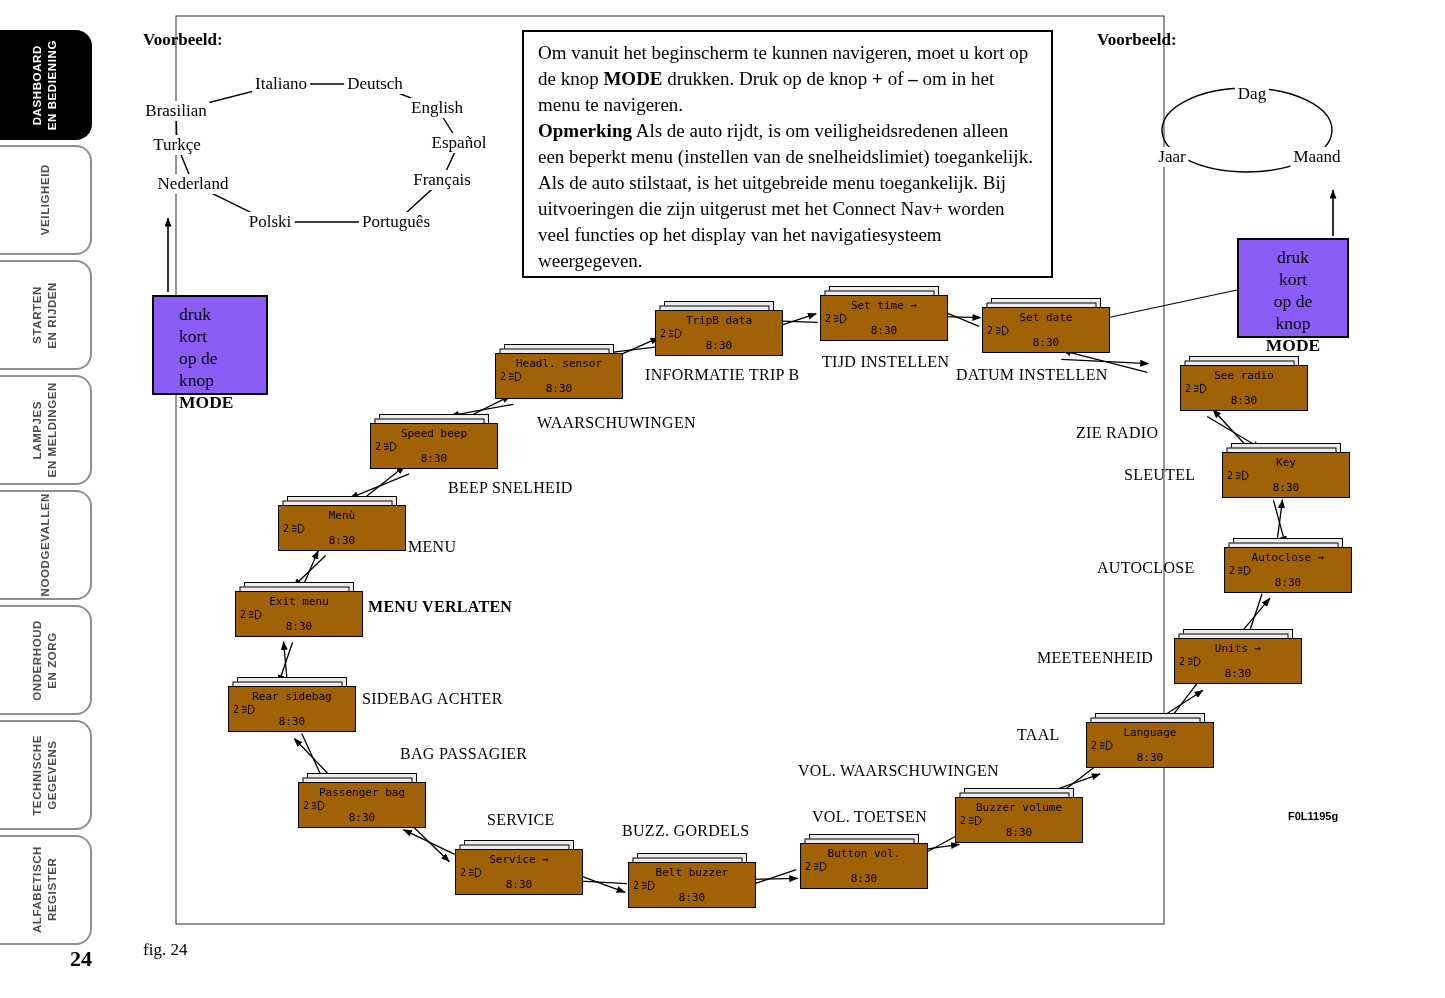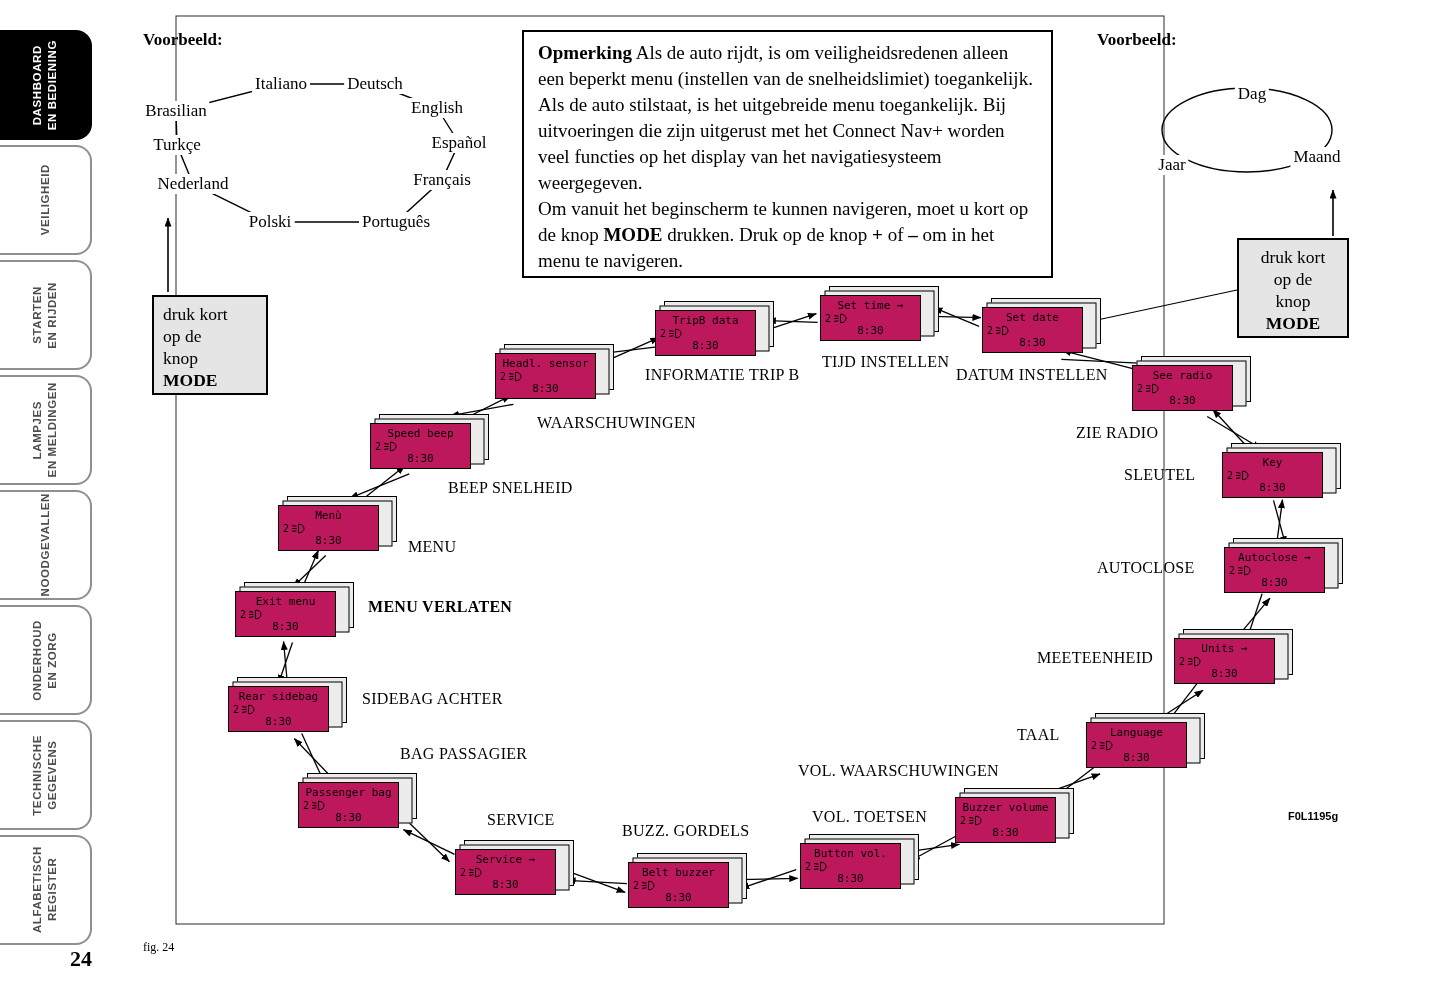--- a/index.html
+++ b/index.html
@@ -28,55 +28,55 @@
   
   #diagram-svg{position:absolute;left:0;top:0;z-index:2;}
   .voorbeeld{position:absolute;font-weight:bold;font-size:17px;z-index:6;}
   .infobox{
     position:absolute;left:522px;top:30px;width:531px;height:248px;
     border:2px solid #000;box-sizing:border-box;padding:8px 14px;
     font-size:19px;line-height:26px;background:#fff;z-index:6;
   }
   .infobox p{margin:0;}
   .modebox{
-    position:absolute;border:2px solid #000;background:#e5e5e5;box-sizing:border-box;
-    font-size:17.5px;line-height:22px;white-space:pre-line;padding:6px 9px;z-index:6;
+    position:absolute;border:2px solid #000;background:#8b5cf6;box-sizing:border-box;
+    font-size:17.5px;line-height:22px;white-space:pre-line;padding:6px 25px;z-index:6;
   }
   .modebox.left{left:152px;top:295px;width:116px;height:100px;text-align:left;}
   .modebox.right{left:1237px;top:238px;width:112px;height:100px;text-align:center;}
 
   .oval-label{
     position:absolute;transform:translate(-50%,-50%);background:#fff;
     padding:0 3px;font-size:17px;white-space:nowrap;z-index:5;
   }
 
   
   .screen{position:absolute;width:110px;height:46px;z-index:4;}
   .screen .layer{
     position:absolute;left:0;top:0;width:110px;height:46px;box-sizing:border-box;
     background:#ececec;border:1px solid #000;
   }
   .screen .layer.l2{transform:translate(9px,-9px);}
   .screen .layer.l1{transform:translate(4.5px,-4.5px);}
   .screen .face{
-    position:absolute;left:0;top:0;width:101px;height:46px;box-sizing:border-box;
-    background:#be185d;border:1px solid #000;
+    position:absolute;left:0;top:0;width:128px;height:46px;box-sizing:border-box;
+    background:#a16207;border:1px solid #000;
     font-family:"DejaVu Sans Mono",monospace;font-size:11px;
   }
   .lcd-title{text-align:center;margin-top:3px;white-space:nowrap;}
   .lcd-icon{position:absolute;left:4px;top:17px;display:flex;align-items:center;gap:1px;font-size:10px;line-height:10px;}
   .lcd-time{position:absolute;bottom:3px;left:0;right:0;text-align:center;}
 
   .caption{
     position:absolute;font-size:16px;letter-spacing:.3px;white-space:nowrap;z-index:5;
   }
 
   .fig-code{position:absolute;left:1288px;top:810px;font-family:"Liberation Sans",sans-serif;
     font-weight:bold;font-size:11px;z-index:6;}
-  .fig-caption{position:absolute;left:143px;top:940px;font-size:12px;z-index:6;}
+  .fig-caption{position:absolute;left:143px;top:940px;font-size:17px;z-index:6;}
   .page-number{position:absolute;left:70px;top:946px;font-size:22px;font-weight:bold;z-index:11;}
 </style>
 </head>
 <body>
 
 <div class="page">
 
   <nav class="sidebar" id="sidebar">
       <div class="tab active">
         <div class="tabtext">DASHBOARD
@@ -178,27 +178,27 @@
       <span class="oval-label" style="left: 459px; top: 143px;">Español</span>
       <span class="oval-label" style="left: 442px; top: 180px;">Français</span>
       <span class="oval-label" style="left: 396px; top: 222px;">Português</span>
       <span class="oval-label" style="left: 270px; top: 222px;">Polski</span>
       <span class="oval-label" style="left: 193px; top: 184px;">Nederland</span>
       <span class="oval-label" style="left: 177px; top: 145px;">Turkçe</span>
       <span class="oval-label" style="left: 176px; top: 111px;">Brasilian</span>
     </div>
   <div id="date-labels">
       <span class="oval-label" style="left: 1252px; top: 94px;">Dag</span>
-      <span class="oval-label" style="left: 1172px; top: 157px; margin-top: 8px;">Jaar</span>
+      <span class="oval-label" style="left: 1172px; top: 157px;">Jaar</span>
       <span class="oval-label" style="left: 1317px; top: 157px;">Maand</span>
     </div>
 
   <div class="infobox">
+    <p><span>Om vanuit het beginscherm te kunnen navigeren, moet u kort op de knop </span><b>MODE</b><span> drukken. Druk op de knop </span><b>+</b><span> of </span><b>–</b><span> om in het menu te navigeren.</span></p>
     <p><b>Opmerking</b><span> Als de auto rijdt, is om veiligheidsredenen alleen een beperkt menu (instellen van de snelheidslimiet) toegankelijk. Als de auto stilstaat, is het uitgebreide menu toegankelijk. Bij uitvoeringen die zijn uitgerust met het Connect Nav+ worden veel functies op het display van het navigatiesysteem weergegeven.</span></p>
-    <p><span>Om vanuit het beginscherm te kunnen navigeren, moet u kort op de knop </span><b>MODE</b><span> drukken. Druk op de knop </span><b>+</b><span> of </span><b>–</b><span> om in het menu te navigeren.</span></p>
   </div>
 
   <div class="modebox left"><span>druk kort
 op de
 knop
 </span><b>MODE</b></div>
   <div class="modebox right"><span>druk kort
 op de
 knop
 </span><b>MODE</b></div>
@@ -293,21 +293,21 @@
             <span>2</span>
             <svg width="15" height="11" viewBox="0 0 15 11">
               <path d="M8.5 1.2 C12 1.2 14 3 14 5.5 C14 8 12 9.8 8.5 9.8 Z" fill="none" stroke="#000" stroke-width="1"></path>
               <path d="M2 2.6 L6.5 3.2 M2 5.5 L6.5 5.5 M2 8.4 L6.5 7.8" stroke="#000" stroke-width="1" fill="none"></path>
             </svg>
           </div>
           <div class="lcd-time">8:30</div>
         </div>
       </div>
       <div class="caption" style="left: 956px; top: 366px;">DATUM INSTELLEN</div>
-      <div class="screen" style="left: 1132px; top: 365px;">
+      <div class="screen" style="left: 1180px; top: 365px;">
         <div class="layer l2"></div>
         <div class="layer l1"></div>
         <div class="face">
           <div class="lcd-title">See radio</div>
           <div class="lcd-icon">
             <span>2</span>
             <svg width="15" height="11" viewBox="0 0 15 11">
               <path d="M8.5 1.2 C12 1.2 14 3 14 5.5 C14 8 12 9.8 8.5 9.8 Z" fill="none" stroke="#000" stroke-width="1"></path>
               <path d="M2 2.6 L6.5 3.2 M2 5.5 L6.5 5.5 M2 8.4 L6.5 7.8" stroke="#000" stroke-width="1" fill="none"></path>
             </svg>

